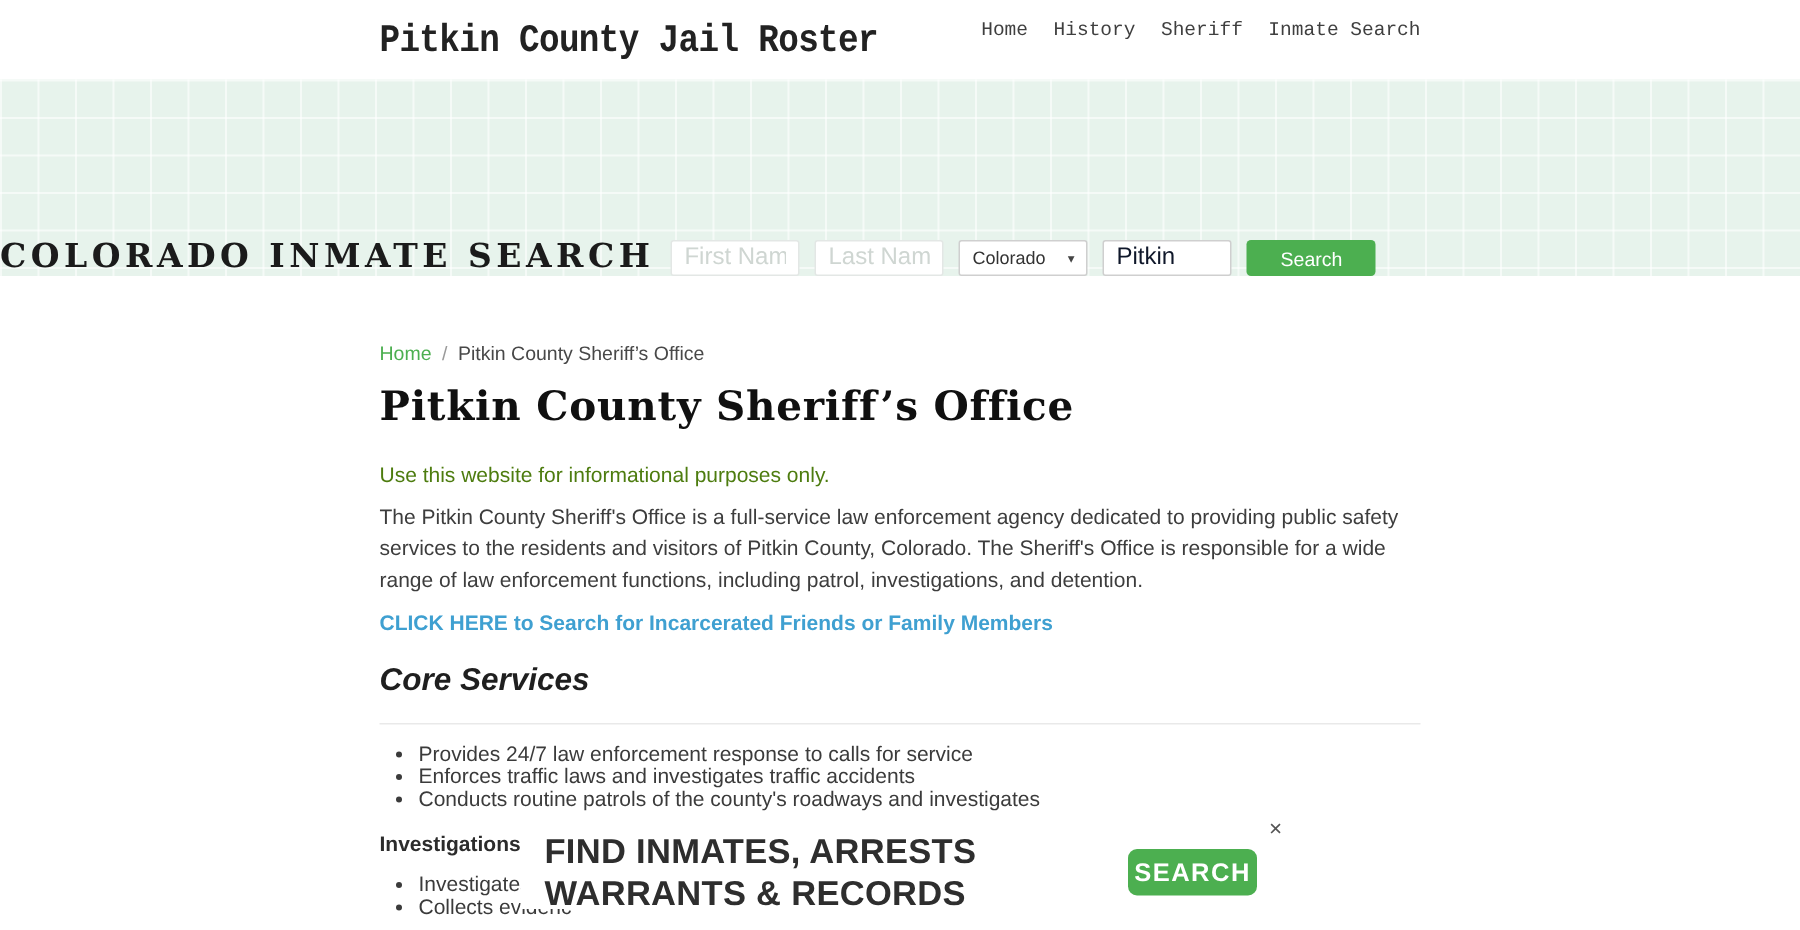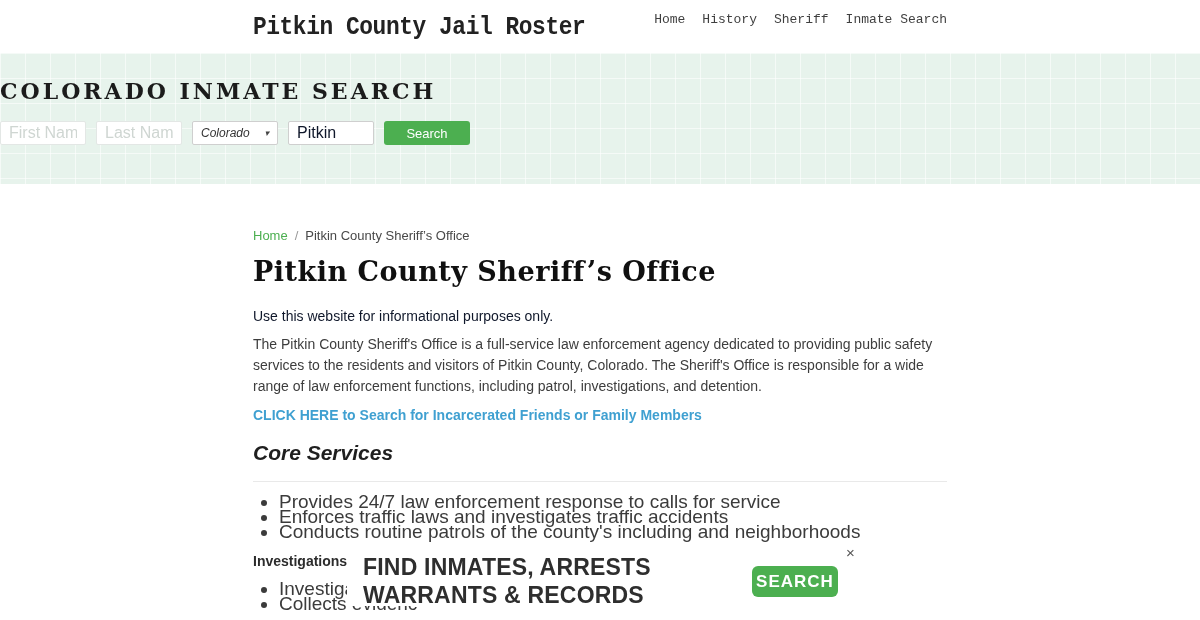--- a/index.html
+++ b/index.html
@@ -13,51 +13,51 @@
     transform:scaleX(0.88); transform-origin:left center; white-space:nowrap; }
   .main-nav { display:flex; gap:17px; }
   .main-nav a { font-size:13px; color:#3f3f3f; text-decoration:none; }
 
   
   .banner { height:131px; background-color:#e7f3ec;
     background-image:
       linear-gradient(rgba(255,255,255,.6) 1px, transparent 1px),
       linear-gradient(90deg, rgba(255,255,255,.6) 1px, transparent 1px);
     background-size:25px 25px;
-    display:flex; flex-direction:column; align-items:flex-start; padding-top:25px; }
+    display:flex; flex-direction:row; align-items:flex-end; padding-top:25px;gap:11px; }
   .banner-title { font-family:"DejaVu Serif", serif; font-weight:700; font-size:22px;
     letter-spacing:3px; color:#1b1b1b; }
   .banner-form { display:flex; gap:10px; margin-top:17px; align-items:center; }
   .banner-form input { width:86px; height:24px; background:#fff; border:1px solid #e3e7e5;
     border-radius:2px; padding:0 8px; font-size:16px; color:#0f172a; outline:none;
     font-family:"Liberation Sans", sans-serif; }
   .banner-form input::placeholder { color:#cfd6d2; }
   .banner-form input.bordered { border:1px solid #cfcfcf; }
   .select-box { width:86px; height:24px; background:#fff; border:1px solid #cfcfcf;
     border-radius:2px; display:flex; align-items:center; justify-content:space-between;
-    padding:0 8px; font-size:12px; color:#333; cursor:pointer;font-style:italic; }
+    padding:0 8px; font-size:12px; color:#333; cursor:pointer; }
   .select-box .chev { font-size:9px; color:#444; }
   .btn-green { width:86px; height:24px; background:#4CAF50; border:none; border-radius:3px;
     color:#fff; font-size:13px; cursor:pointer; font-family:"Liberation Sans", sans-serif; }
 
   
   .content { width:694px; margin:0 auto; }
   .breadcrumb { margin-top:44px; font-size:13px; color:#484848; display:flex; gap:7px; }
   .breadcrumb a { color:#4caf50; text-decoration:none; }
   .breadcrumb .sep { color:#9a9a9a; }
   h1.page-title { font-family:"DejaVu Serif", serif; font-size:27px; font-weight:700;
     color:#101010; margin-top:13px; letter-spacing:0.5px; }
-  .intro { margin-top:21px; font-size:14px; color:#0f172a; }
+  .intro { margin-top:21px; font-size:14px; color:#4d7c0f; }
   .description { margin-top:10px; font-size:14px; color:#3d3d3d; line-height:21px; }
   .search-link { display:inline-block; margin-top:10px; font-size:14px; font-weight:700;
     color:#3fa0d1; text-decoration:none; }
   h2.core-title { margin-top:17px; font-size:21px; font-weight:700; color:#1f1f1f;font-style:italic; }
   .divider { border:none; border-top:1px solid #e9e9e9; margin-top:16px; }
   h3.section-title { margin-top:13px; font-size:14px; font-weight:700; color:#2c2c2c; }
-  ul.service-list { margin-top:12px; padding-left:26px; font-size:19px; color:#3b3b3b;
+  ul.service-list { margin-top:12px; padding-left:26px; font-size:14px; color:#3b3b3b;
     line-height:15.2px; }
   ul.service-list li { margin:0; }
 
   
   .ad-banner { position:absolute; left:347px; top:544px; width:515px; height:62px;
     background:#fff; z-index:10; }
   .ad-text { position:absolute; left:16px; top:9px; font-size:23px; font-weight:800;
     color:#2e2e2e; line-height:28px; letter-spacing:0.2px; }
   .ad-search-btn { position:absolute; left:405px; top:22px; width:86px; height:31px;
     background:#4CAF50; border:none; border-radius:6px; color:#fff; font-size:17px;
@@ -108,21 +108,21 @@
   <p class="description">The Pitkin County Sheriff's Office is a full-service law enforcement agency dedicated to providing public safety services to the residents and visitors of Pitkin County, Colorado. The Sheriff's Office is responsible for a wide range of law enforcement functions, including patrol, investigations, and detention.</p>
 
   <a href="#" class="search-link">CLICK HERE to Search for Incarcerated Friends or Family Members</a>
 
   <h2 class="core-title">Core Services</h2>
   <hr class="divider">
 
   <ul class="service-list">
     <li>Provides 24/7 law enforcement response to calls for service</li>
     <li>Enforces traffic laws and investigates traffic accidents</li>
-    <li>Conducts routine patrols of the county's including and neighborhoods</li>
+    <li>Conducts routine patrols of the county's roadways and investigates</li>
   </ul>
 
   <h3 class="section-title">Investigations</h3>
   <ul class="service-list">
     <li>Investigates criminal offenses, including felonies and misdemeanors</li>
     <li>Collects evidenc</li>
 
   </ul>
 
   

